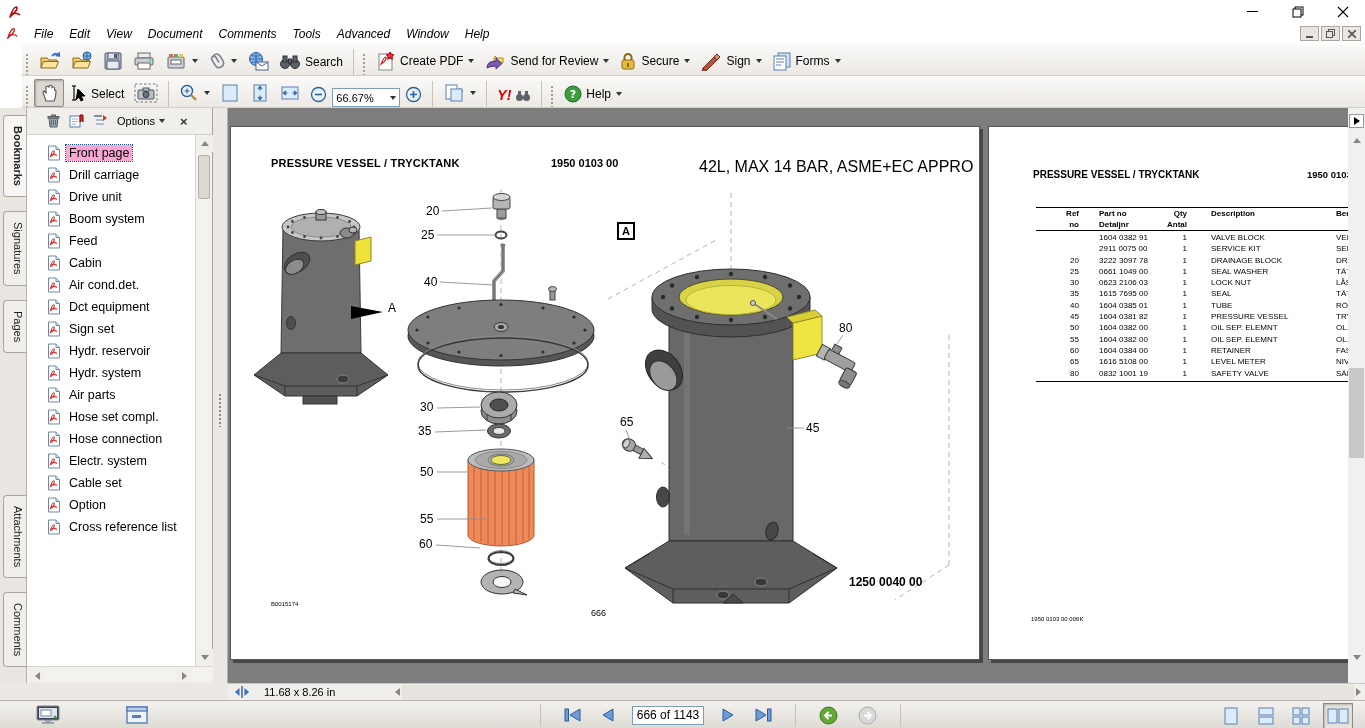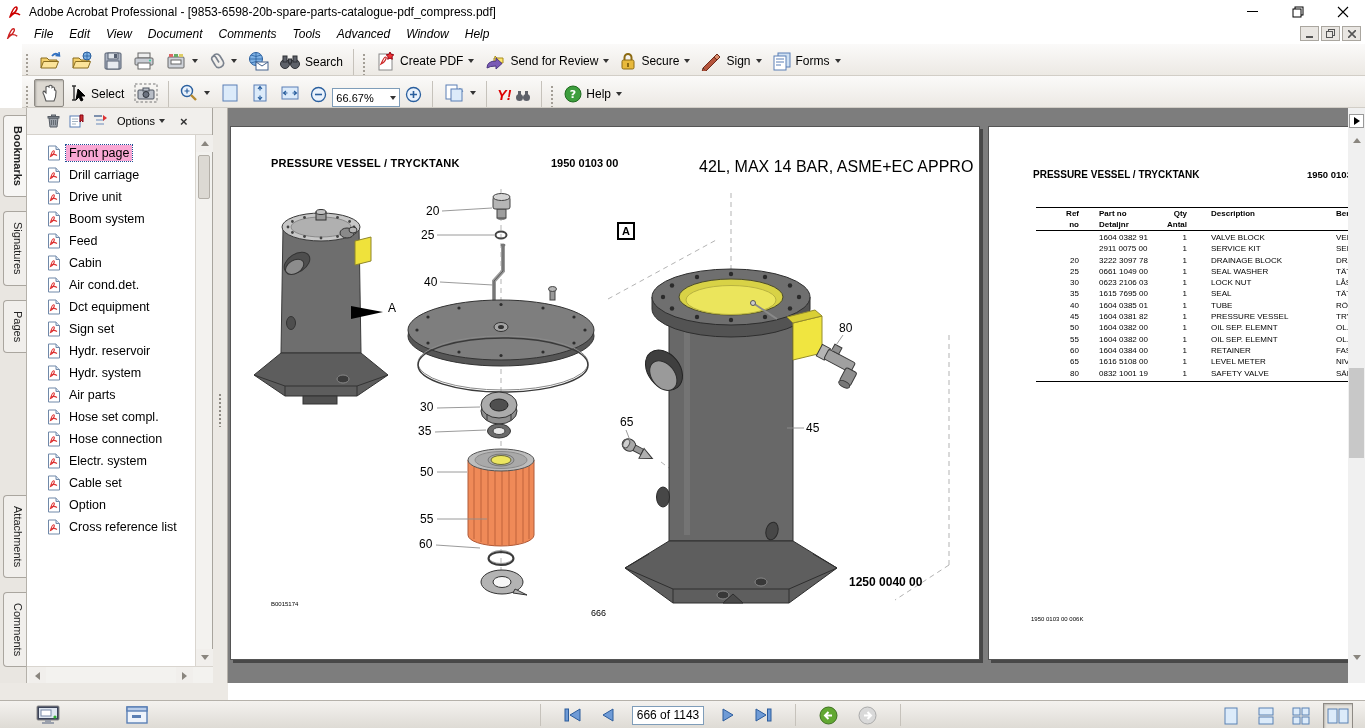--- a/index.html
+++ b/index.html
@@ -125,21 +125,20 @@
 <body>
 
 <div id="app">
 
   <div class="titlebar">
     <svg class="appicon" viewBox="0 0 16 16">
         <rect x="0" y="0" width="16" height="16" fill="#fff"></rect>
         <path d="M3,13 C5,7 7,3 9,3 C11,3 10,7 6,10 C4,11.5 3.2,13 3,13 Z" fill="none" stroke="#c00" stroke-width="1.6"></path>
         <path d="M4,10 C7,9 11,9 13,11" fill="none" stroke="#c00" stroke-width="1.6"></path>
       </svg>
-    <span class="title">Adobe Acrobat Professional - [9853-6598-20b-spare-parts-catalogue-pdf_compress.pdf]</span>
     <div class="wincontrols">
       <div class="wbtn">
           <svg width="11" height="11" viewBox="0 0 11 11">
             <line x1="0" y1="5.5" x2="11" y2="5.5" stroke="#000" stroke-width="1"></line>
           </svg>
         </div>
       <div class="wbtn">
           <svg width="12" height="12" viewBox="0 0 12 12">
             <rect x="3" y="1" width="8" height="8" fill="none" stroke="#000"></rect>
             <rect x="1" y="3" width="8" height="8" fill="#fff" stroke="#000"></rect>
@@ -987,20 +986,31 @@
     <div class="sbtn dvs-up">
         <i class="tri-up"></i>
       </div>
     <div class="dvs-thumb"></div>
     <div class="sbtn dvs-dn">
         <i class="tri-dn"></i>
       </div>
   </div>
 
   <div class="corner-strip"></div>
+  <div class="statusstrip">
+    <svg width="16" height="14" viewBox="0 0 16 14" style="margin-left:6px">
+        <polygon points="1,7 5.5,3 5.5,11" fill="#3f6fb5"></polygon>
+        <line x1="8" y1="1" x2="8" y2="13" stroke="#3f6fb5" stroke-width="1.6"></line>
+        <polygon points="15,7 10.5,3 10.5,11" fill="#3f6fb5"></polygon>
+      </svg>
+    <span class="pagesize">11.68 x 8.26 in</span>
+    <i class="tri-lf hs-left"></i>
+    <div class="track"></div>
+    <i class="tri-rt" style="margin-right:4px"></i>
+  </div>
 
   <div class="bottombar">
     <div class="bleft">
       <svg width="24" height="20" viewBox="0 0 24 20">
           <rect x="1" y="1" width="22" height="14" rx="1" fill="#3c4358" stroke="#8a8a8a"></rect>
           <rect x="3" y="3" width="18" height="10" fill="#dfe6f0"></rect>
           <rect x="5" y="5" width="10" height="6" fill="#fff" stroke="#7a8aa8"></rect>
           <circle cx="19" cy="12" r="1.6" fill="#2fae2f"></circle>
           <rect x="9" y="15" width="6" height="2" fill="#9aa0ac"></rect>
           <rect x="6" y="17" width="12" height="2" fill="#9aa0ac"></rect>

